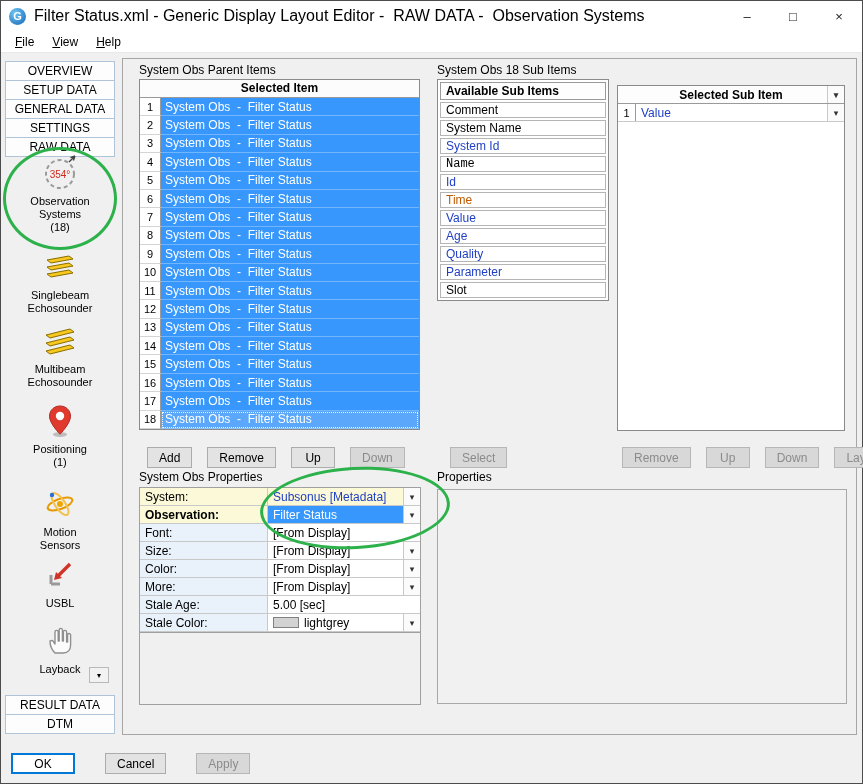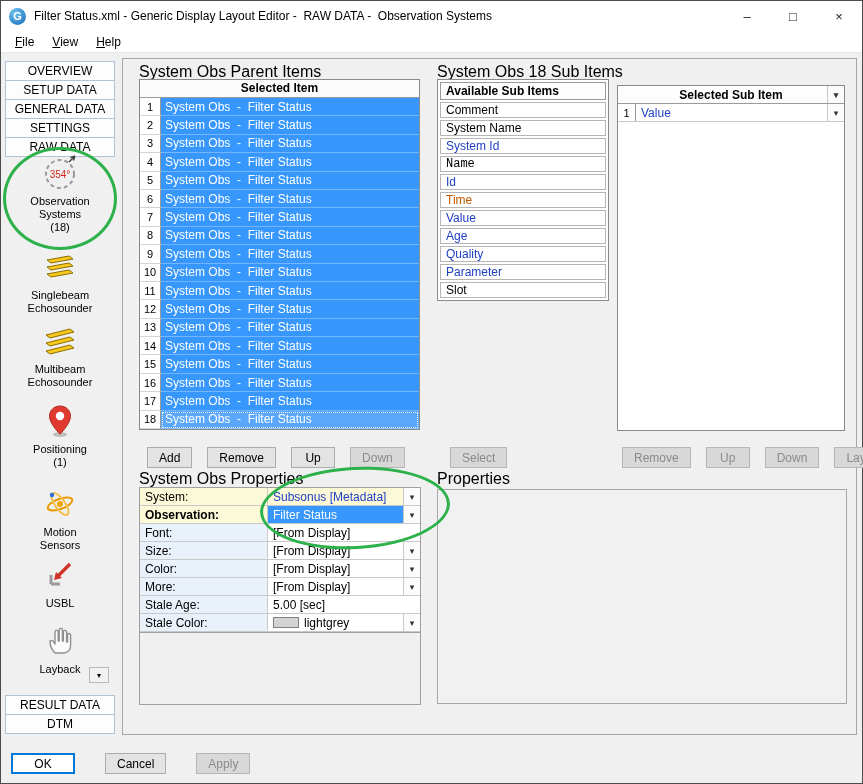--- a/index.html
+++ b/index.html
@@ -3,38 +3,38 @@
 <meta charset="utf-8">
 <style>
   *{box-sizing:border-box;margin:0;padding:0}
   html,body{width:863px;height:784px}
   body{font-family:"Liberation Sans",sans-serif;font-size:12px;color:#000;background:#f0f0f0;position:relative;overflow:hidden}
   :root{--sel:#3797fd;--selfocus:#5aa7fb;--border:#a6a6a6}
   .window{position:absolute;inset:0;border:1px solid #4c4c4c;background:#f0f0f0}
   
   .titlebar{position:absolute;left:0;top:0;right:0;height:30px;background:#fff;display:flex;align-items:center;padding-left:8px}
   .app-icon{width:17px;height:17px;border-radius:50%;background:radial-gradient(circle at 35% 30%,#6ec6f0,#1565b6);color:#fff;font-size:11px;font-weight:bold;display:flex;align-items:center;justify-content:center;flex:0 0 auto}
-  .title{margin-left:8px;white-space:pre;font-size:12px}
+  .title{margin-left:8px;white-space:pre;font-size:16px}
   .win-controls{margin-left:auto;display:flex;height:30px}
   .wc{width:46px;display:flex;align-items:center;justify-content:center;font-size:13px;color:#222;cursor:default}
   
   .menubar{position:absolute;left:0;top:30px;right:0;height:22px;background:#fff;display:flex;align-items:center;padding-left:5px;border-bottom:1px solid #e8e8e8}
   .menu-item{padding:2px 9px}
   
   .sidebar{position:absolute;left:4px;top:56px;width:110px;height:676px}
   .nav-btn{height:20px;line-height:18px;text-align:center;background:#fdfdfd;border:1px solid #b0c4d8;margin-top:-1px;font-size:12px;width:110px;cursor:default}
   .nav-col>.nav-btn:first-child{margin-top:4px}
   .nav-bottom{position:absolute;left:0;top:634px;width:122px}
   .device{position:absolute;left:0;width:110px;text-align:center;cursor:default}
   .dev-icon{height:40px;display:flex;align-items:center;justify-content:center}
   .dev-label{font-size:11px;line-height:13px;white-space:pre-line;margin-top:2px}
   .side-more{position:absolute;left:84px;top:610px;width:20px;height:16px;font-size:8px;background:#f2f2f2;border:1px solid #b9b9b9;font-family:inherit}
   
   .main{position:absolute;left:121px;top:57px;width:735px;height:677px;border:1px solid var(--border);background:#f0f0f0}
-  .group-label{position:absolute;font-size:16px;white-space:pre}
+  .group-label{position:absolute;font-size:12px;white-space:pre}
   .ptable{position:absolute;left:16px;top:20px;width:281px;height:351px;border:1px solid #8a8a8a;background:#fff;display:flex;flex-direction:column}
   .ptable-header{height:18px;border-bottom:1px solid #9a9a9a;font-weight:bold;text-align:center;line-height:17px;background:#fcfcfc;flex:0 0 auto}
   .ptable-rows{flex:1;display:flex;flex-direction:column}
   .p-row{flex:1;display:flex;align-items:stretch}
   .p-num{width:21px;background:#fff;border-right:1px solid #9a9a9a;border-bottom:1px solid #d4d4d4;display:flex;align-items:center;justify-content:center;font-size:11px;flex:0 0 auto}
   .p-txt{flex:1;background:var(--sel);color:#fff;display:flex;align-items:center;padding-left:4px;white-space:pre;border-bottom:1px solid rgba(255,255,255,.3)}
   .p-row.focused .p-txt{background:var(--selfocus);outline:1px dotted #eef7ff;outline-offset:-2px}
   
   .btn-row{position:absolute;display:flex;gap:15px}
   .btn{height:21px;min-width:44px;padding:0 11px;font-size:12px;font-family:inherit;background:#e3e3e3;border:1px solid #acacac;color:#000;cursor:default}

